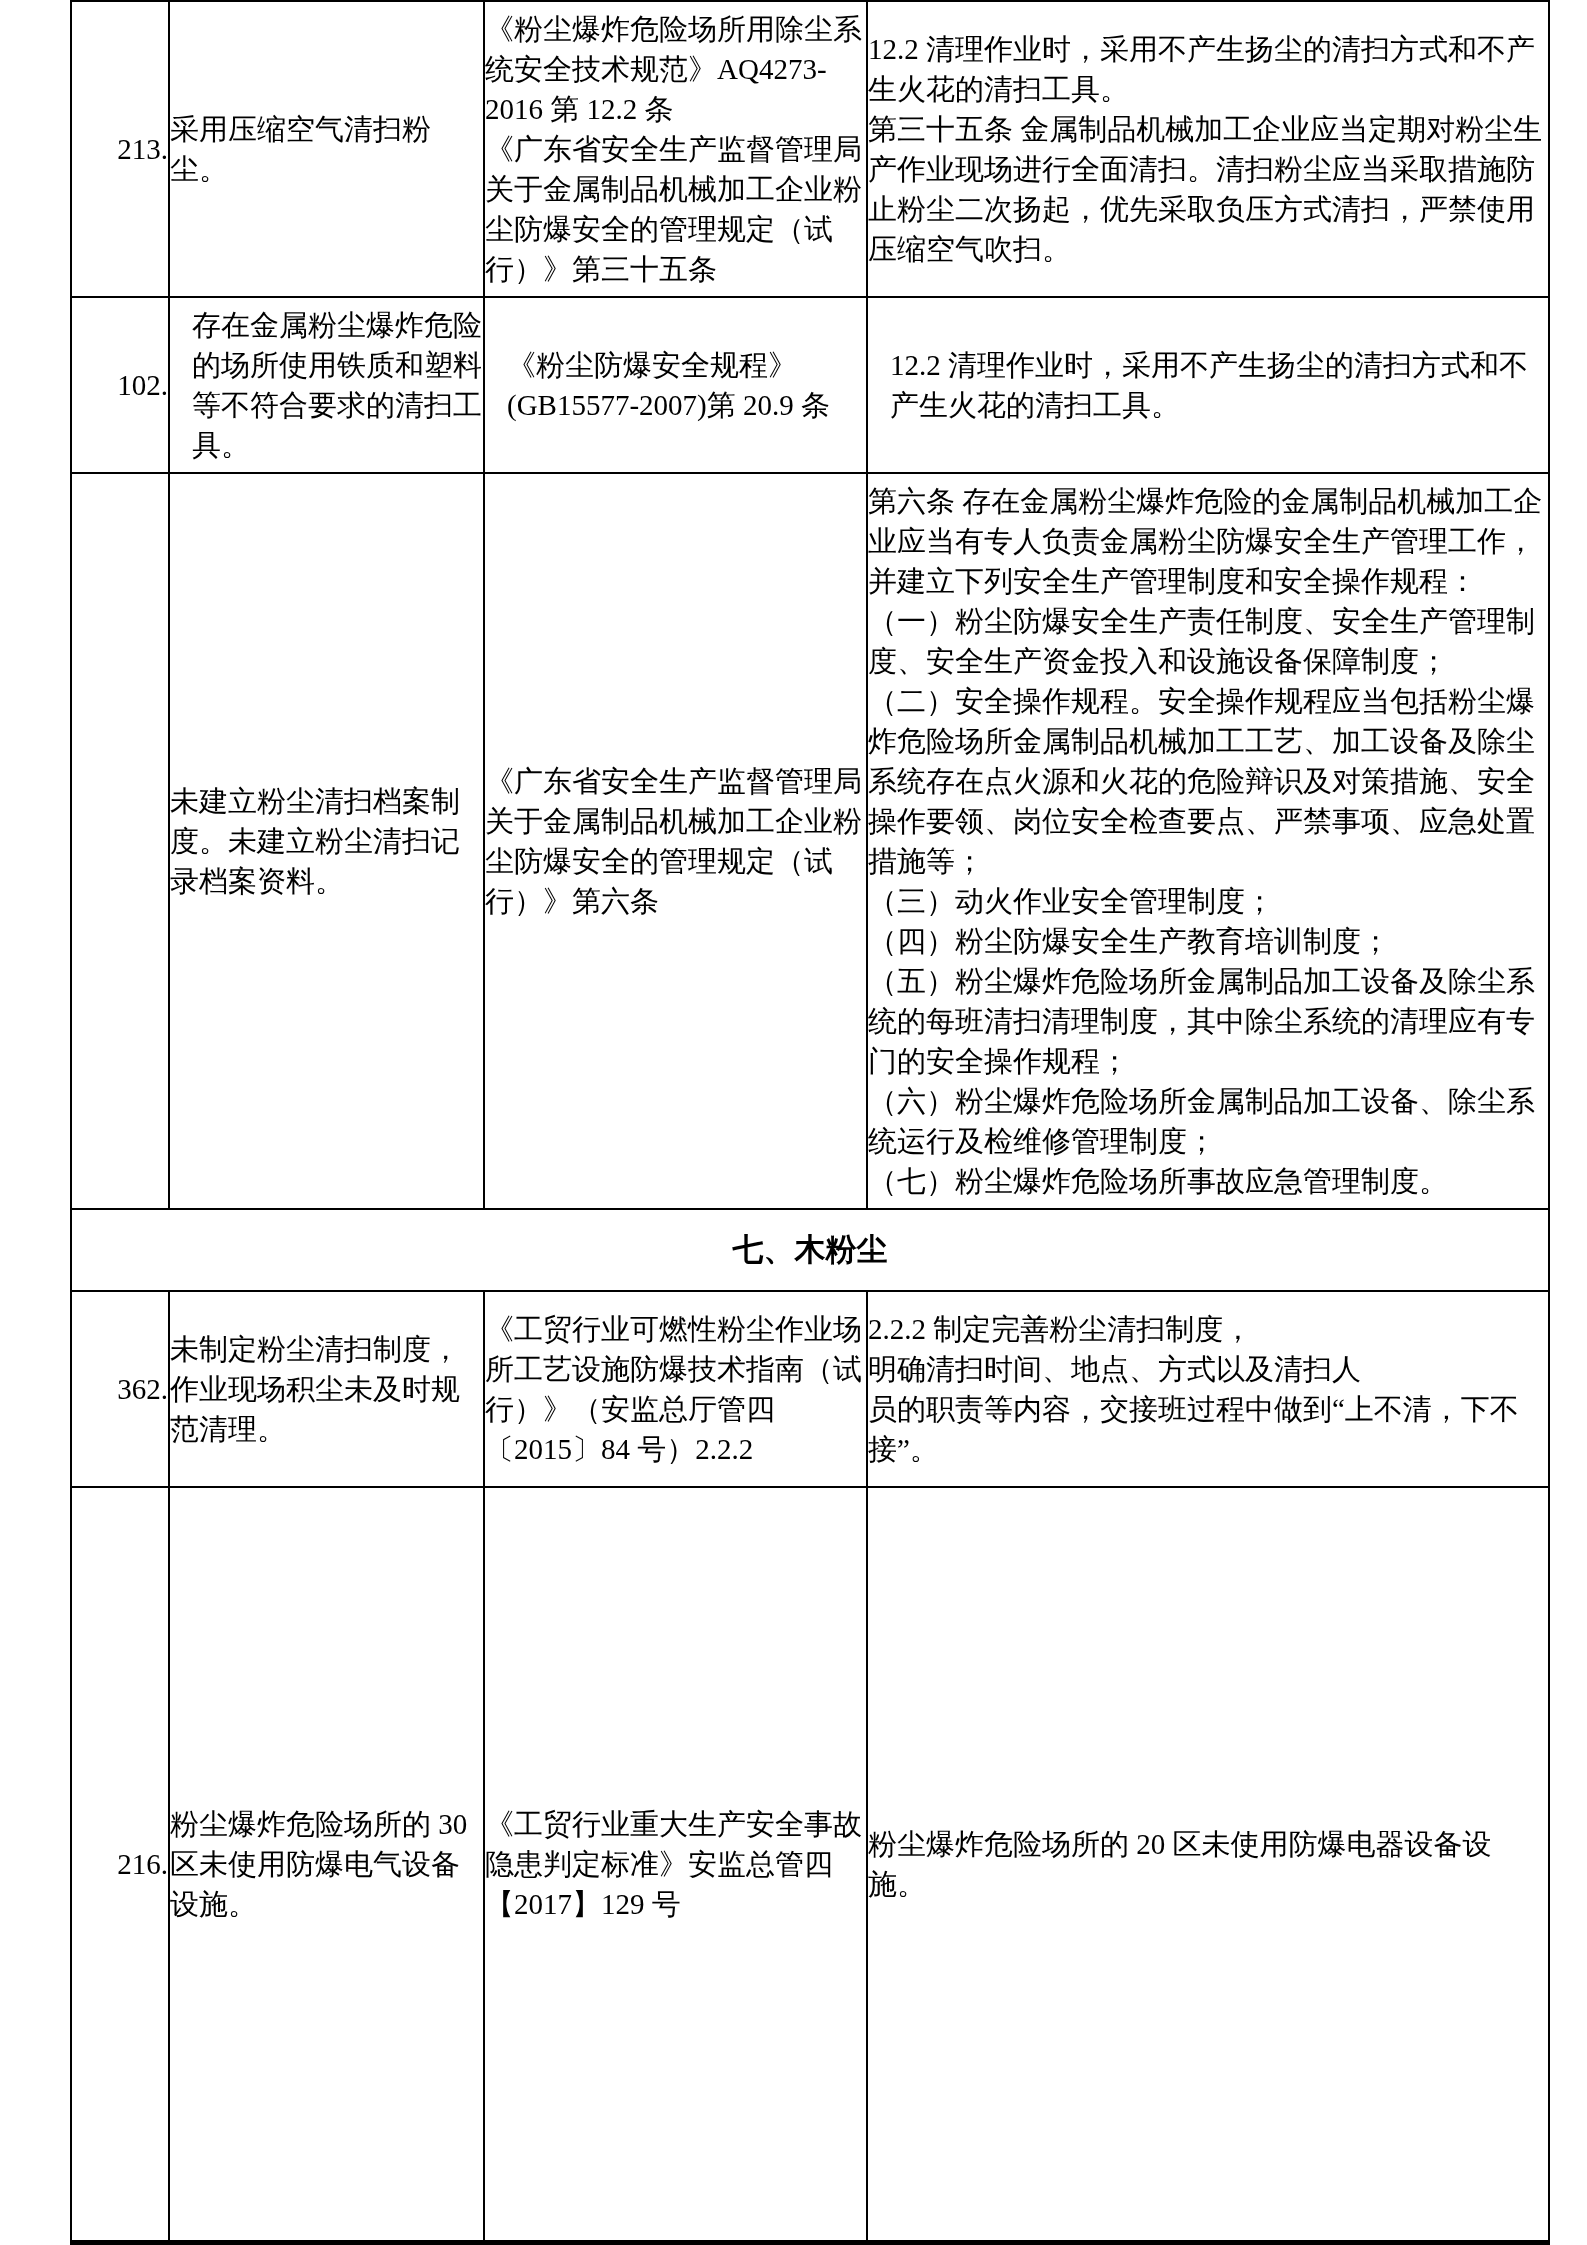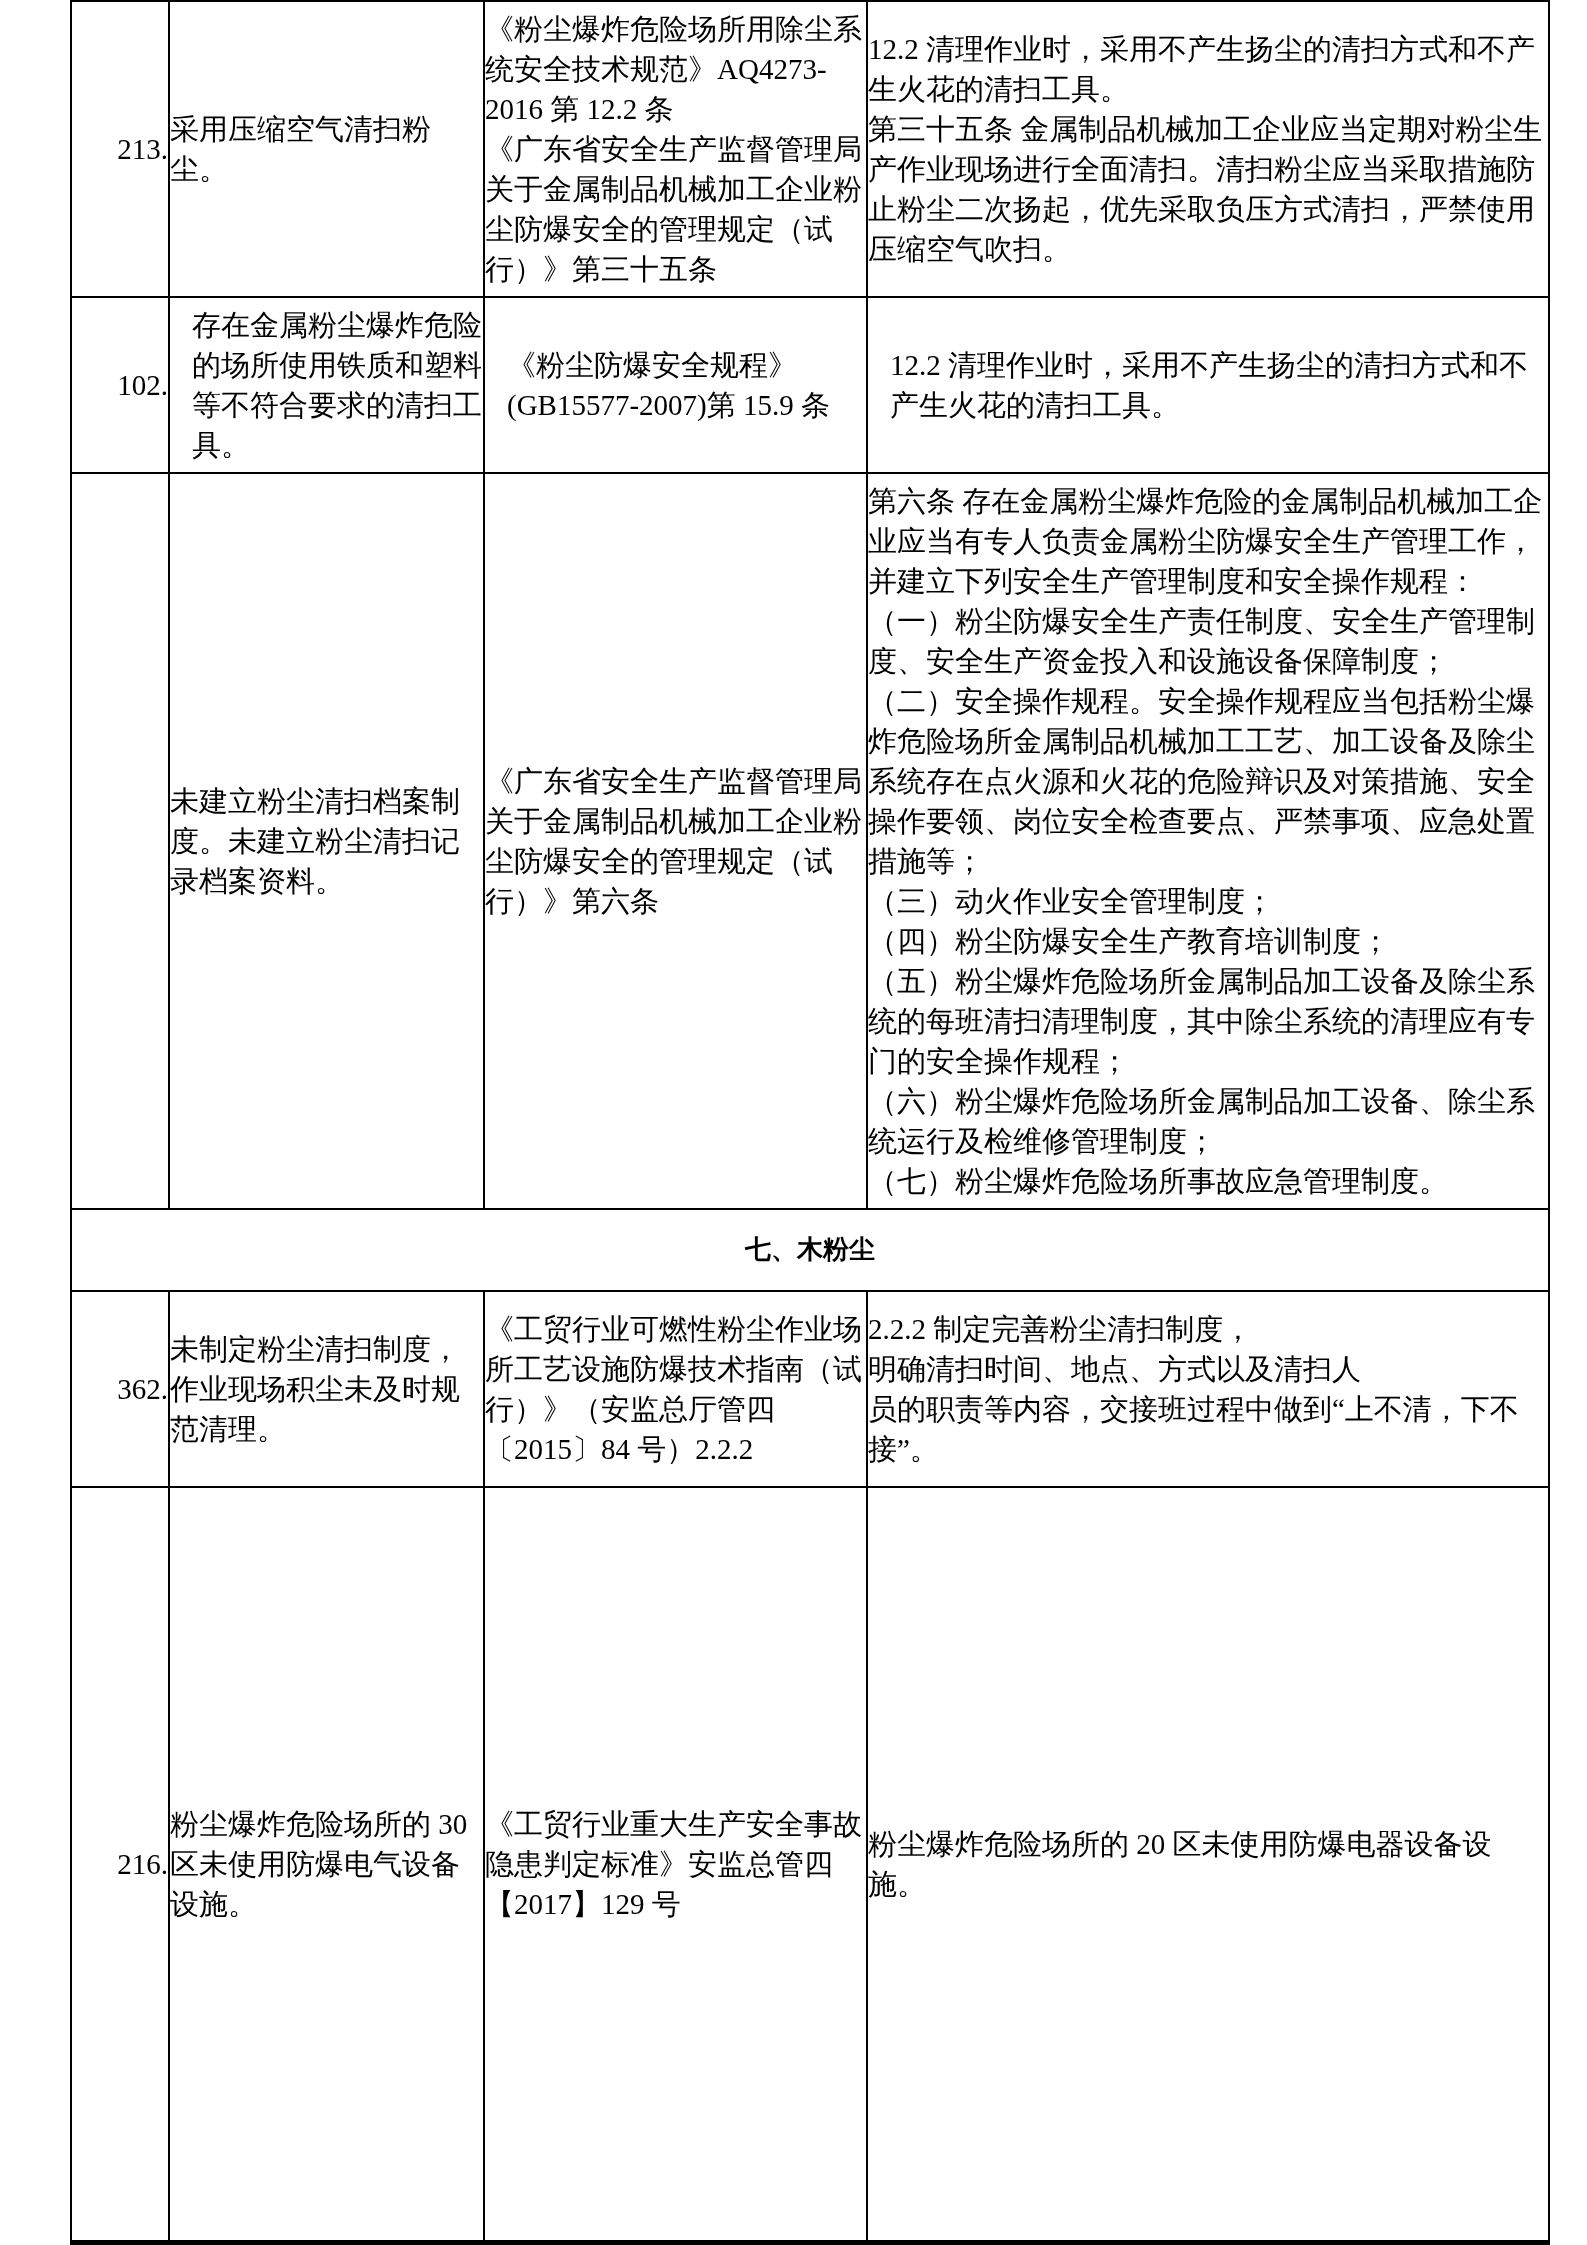--- a/index.html
+++ b/index.html
@@ -35,21 +35,21 @@
   td.c-provision { padding-left: 14px; padding-right: 14px; margin-top: 11px; }
   tr.r213 td { height: 286px; }
   tr.r214 td { height: 166px; padding-left: 22px; }
   tr.rarchive td { height: 726px; }
   tr.rsection td { height: 72px; }
   tr.r215 td { height: 186px; }
   tr.r216 td { height: 744px; border-bottom: 5px solid #000000; }
   td.section-cell {
     text-align: center;
     font-weight: bold;
-    font-size: 26px;
+    font-size: 31px;
     white-space: normal;
   }
 </style>
 </head>
 <body>
 
 <div class="page">
   <table class="reg-table">
     <colgroup>
       <col style="width:98px">
@@ -62,21 +62,21 @@
         <td class="c-num">213.</td>
         <td class="c-problem">采用压缩空气清扫粉尘。</td>
         <td class="c-basis">《粉尘爆炸危险场所用除尘系统安全技术规范》AQ4273-2016 第 12.2 条
 《广东省安全生产监督管理局关于金属制品机械加工企业粉尘防爆安全的管理规定（试行）》第三十五条</td>
         <td class="c-provision">12.2 清理作业时，采用不产生扬尘的清扫方式和不产生火花的清扫工具。
 第三十五条 金属制品机械加工企业应当定期对粉尘生产作业现场进行全面清扫。清扫粉尘应当采取措施防止粉尘二次扬起，优先采取负压方式清扫，严禁使用压缩空气吹扫。</td>
       </tr>
       <tr class="r214">
         <td class="c-num">102.</td>
         <td class="c-problem">存在金属粉尘爆炸危险的场所使用铁质和塑料等不符合要求的清扫工具。</td>
-        <td class="c-basis">《粉尘防爆安全规程》(GB15577-2007)第 15.9 条</td>
+        <td class="c-basis">《粉尘防爆安全规程》(GB15577-2007)第 20.9 条</td>
         <td class="c-provision">12.2 清理作业时，采用不产生扬尘的清扫方式和不产生火花的清扫工具。</td>
       </tr>
       <tr class="rarchive">
         <td class="c-num"></td>
         <td class="c-problem">未建立粉尘清扫档案制度。未建立粉尘清扫记录档案资料。</td>
         <td class="c-basis">《广东省安全生产监督管理局关于金属制品机械加工企业粉尘防爆安全的管理规定（试行）》第六条</td>
         <td class="c-provision">第六条 存在金属粉尘爆炸危险的金属制品机械加工企业应当有专人负责金属粉尘防爆安全生产管理工作，并建立下列安全生产管理制度和安全操作规程：
 （一）粉尘防爆安全生产责任制度、安全生产管理制度、安全生产资金投入和设施设备保障制度；
 （二）安全操作规程。安全操作规程应当包括粉尘爆炸危险场所金属制品机械加工工艺、加工设备及除尘系统存在点火源和火花的危险辩识及对策措施、安全操作要领、岗位安全检查要点、严禁事项、应急处置措施等；
 （三）动火作业安全管理制度；

